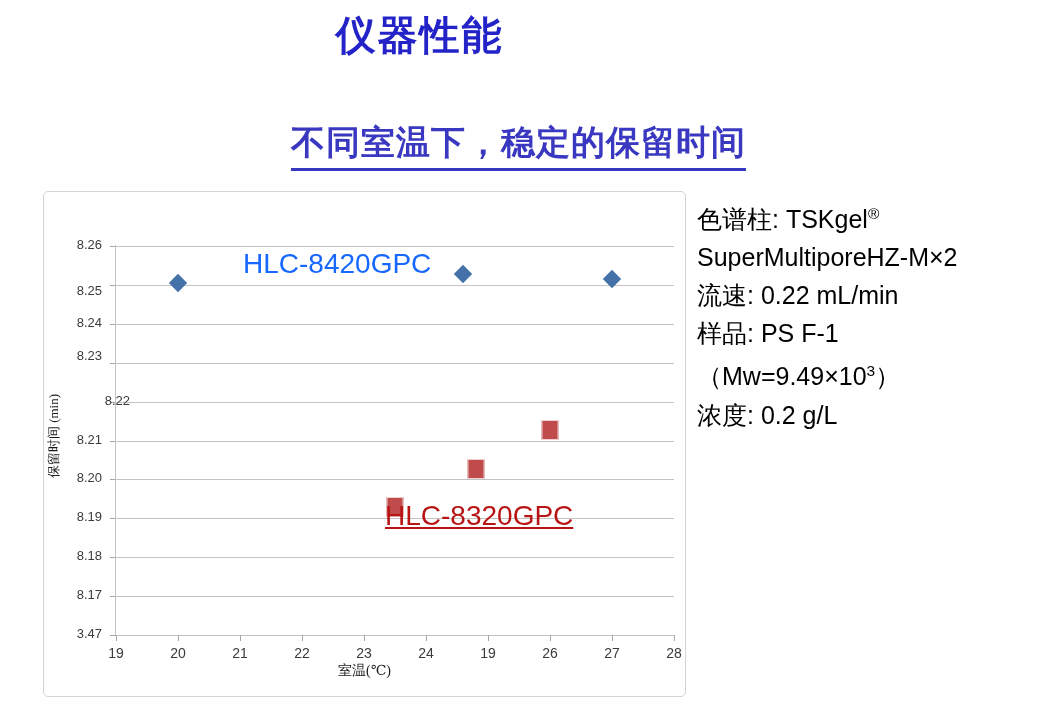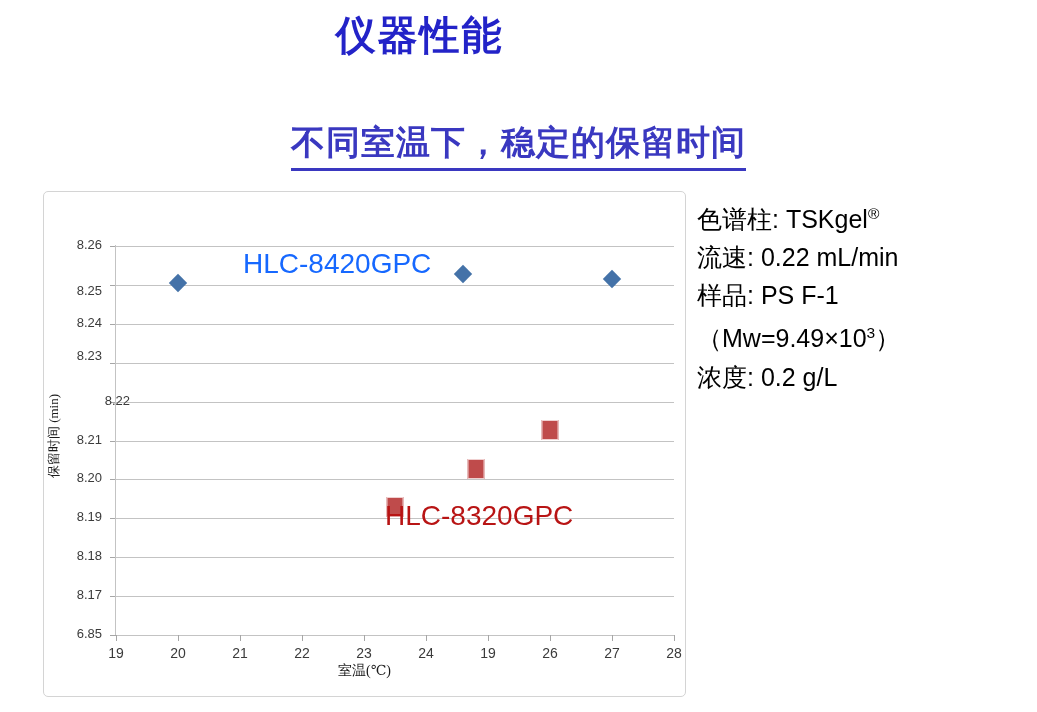--- a/index.html
+++ b/index.html
@@ -160,21 +160,21 @@
   }
 
   
   .series-label {
     position: absolute;
     font-size: 28px;
     white-space: nowrap;
     font-family: "Liberation Sans", "DejaVu Sans", sans-serif;
   }
   #series-label-0 { color: #1668ff; }
-  #series-label-1 { color: #b81414; }
+  #series-label-1 { color: #b81414; text-decoration: underline; }
 
   
   #conditions {
     position: absolute;
     left: 697px;
     top: 195px;
     width: 335px;
   }
   .cond-line {
     font-size: 25px;
@@ -221,21 +221,21 @@
       <div class="ytick" style="top: 272.3px;"></div>
       <div class="ylabel" style="top: 263.3px; right: 572px;">8.19</div>
       <div class="gridline" style="top: 311.2px;"></div>
       <div class="ytick" style="top: 311.2px;"></div>
       <div class="ylabel" style="top: 302.2px; right: 572px;">8.18</div>
       <div class="gridline" style="top: 350.1px;"></div>
       <div class="ytick" style="top: 350.1px;"></div>
       <div class="ylabel" style="top: 341.1px; right: 572px;">8.17</div>
       <div class="gridline" style="top: 389px;"></div>
       <div class="ytick" style="top: 389px;"></div>
-      <div class="ylabel" style="top: 380px; right: 572px;">6.85</div>
+      <div class="ylabel" style="top: 380px; right: 572px;">3.47</div>
       <div class="y-axis-line"></div>
       <div id="x-axis-line" style="top: 389px;"></div>
       <div class="xtick" style="left: 0px; top: 389px;"></div>
       <div class="xlabel" style="left: 0px; top: 399px;">19</div>
       <div class="xtick" style="left: 62px; top: 389px;"></div>
       <div class="xlabel" style="left: 62px; top: 399px;">20</div>
       <div class="xtick" style="left: 124px; top: 389px;"></div>
       <div class="xlabel" style="left: 124px; top: 399px;">21</div>
       <div class="xtick" style="left: 186px; top: 389px;"></div>
       <div class="xlabel" style="left: 186px; top: 399px;">22</div>
@@ -257,20 +257,21 @@
       <div class="marker-square" style="left: 279px; top: 261.408px; background: rgb(191, 75, 75);"></div>
       <div class="marker-square" style="left: 359.6px; top: 222.508px; background: rgb(191, 75, 75);"></div>
       <div class="marker-square" style="left: 434px; top: 183.608px; background: rgb(191, 75, 75);"></div>
     </div>
   <div id="y-axis-title" style="left: -45px; top: 235px; width: 110px; text-align: center;">保留时间 (min)</div>
   <div id="x-axis-title" style="left: 0px; top: 470px;">室温(℃)</div>
 </div>
 
 <div id="conditions">
     <div class="cond-line"><span>色谱柱: TSKgel</span><sup>®</sup></div>
+    <div class="cond-line"><span>SuperMultiporeHZ-M×2</span></div>
     <div class="cond-line"><span>流速: 0.22 mL/min</span></div>
     <div class="cond-line"><span>样品: PS F-1</span></div>
     <div class="cond-line"><span>（Mw=9.49×10</span><sup>3</sup><span>）</span></div>
     <div class="cond-line"><span>浓度: 0.2 g/L</span></div>
   </div>
 
 <div class="series-label" id="series-label-0" style="left: 243px; top: 248px; color: rgb(22, 104, 255);">HLC-8420GPC</div>
 <div class="series-label" id="series-label-1" style="left: 385px; top: 500px; color: rgb(184, 20, 20);">HLC-8320GPC</div>
 
 </body></html>

